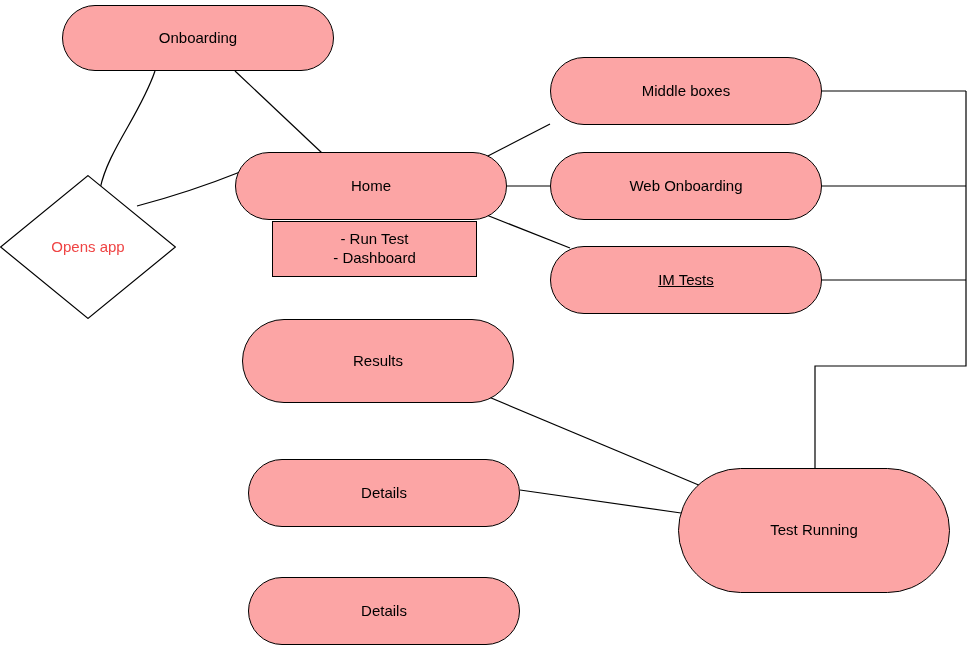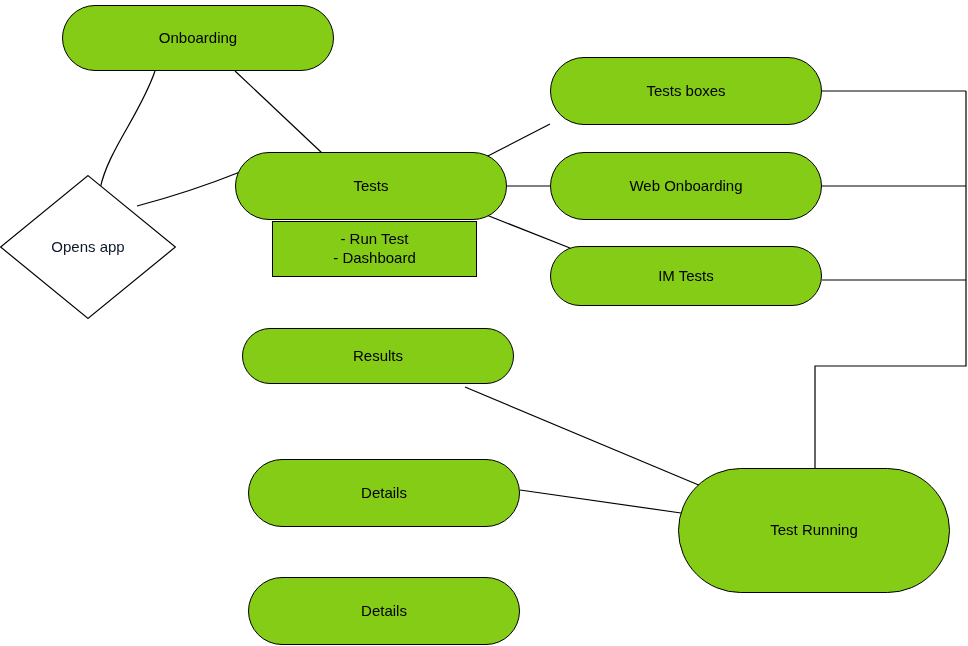--- a/index.html
+++ b/index.html
@@ -24,21 +24,21 @@
     left: 0;
     top: 0;
     width: 968px;
     height: 646px;
     pointer-events: none;
   }
   .node {
     position: absolute;
     box-sizing: border-box;
     border: 1px solid #000000;
-    background: #84cc16;
+    background: #fca5a5;
     display: flex;
     align-items: center;
     justify-content: center;
     color: #000000;
     font-size: 15px;
     line-height: 1.25;
     text-align: center;
     white-space: pre-line;
   }
   .node.rounded {
@@ -55,21 +55,21 @@
     position: absolute;
     left: 0;
     top: 0;
     width: 100%;
     height: 100%;
   }
   .diamond-label {
     position: relative;
     z-index: 2;
     font-size: 15px;
-    color: #0f172a;
+    color: #ef4444;
   }
   .node-label {
     position: relative;
     z-index: 2;
     pointer-events: none;
   }
 </style>
 </head>
 <body>
 
@@ -88,25 +88,25 @@
       <path d="M 966 91 L 966 366 L 815 366 L 815 468" fill="none" stroke="#000000" stroke-width="1.2" stroke-linecap="butt" stroke-linejoin="miter"></path>
       <path d="M 465 387 L 701 486" fill="none" stroke="#000000" stroke-width="1.2" stroke-linecap="butt" stroke-linejoin="miter"></path>
       <path d="M 520 490 L 681 513" fill="none" stroke="#000000" stroke-width="1.2" stroke-linecap="butt" stroke-linejoin="miter"></path>
     </svg>
 
   <div id="nodes">
       <div class="node rounded" style="left: 62px; top: 5px; width: 272px; height: 66px;"><span class="node-label">Onboarding</span></div>
       <div class="node diamond" style="left: 0px; top: 175px; width: 176px; height: 144px;"><svg class="diamond-shape" viewBox="0 0 176 144">
           <polygon points="88,0.6 175.4,72 88,143.4 0.6,72" fill="#ffffff" stroke="#000000" stroke-width="1.2"></polygon>
         </svg><span class="diamond-label">Opens app</span></div>
-      <div class="node rounded" style="left: 235px; top: 152px; width: 272px; height: 68px;"><span class="node-label">Tests</span></div>
+      <div class="node rounded" style="left: 235px; top: 152px; width: 272px; height: 68px;"><span class="node-label">Home</span></div>
       <div class="node rect" style="left: 272px; top: 221px; width: 205px; height: 56px;"><span class="node-label">- Run Test
 - Dashboard</span></div>
-      <div class="node rounded" style="left: 550px; top: 57px; width: 272px; height: 68px;"><span class="node-label">Tests boxes</span></div>
+      <div class="node rounded" style="left: 550px; top: 57px; width: 272px; height: 68px;"><span class="node-label">Middle boxes</span></div>
       <div class="node rounded" style="left: 550px; top: 152px; width: 272px; height: 68px;"><span class="node-label">Web Onboarding</span></div>
-      <div class="node rounded" style="left: 550px; top: 246px; width: 272px; height: 60px;"><span class="node-label">IM Tests</span></div>
-      <div class="node rounded" style="left: 242px; top: 319px; width: 272px; height: 56px; margin-top: 9px;"><span class="node-label">Results</span></div>
+      <div class="node rounded" style="left: 550px; top: 246px; width: 272px; height: 68px; text-decoration: underline;"><span class="node-label">IM Tests</span></div>
+      <div class="node rounded" style="left: 242px; top: 319px; width: 272px; height: 84px;"><span class="node-label">Results</span></div>
       <div class="node rounded" style="left: 248px; top: 451px; width: 272px; height: 68px; margin-top: 8px;"><span class="node-label">Details</span></div>
       <div class="node rounded" style="left: 248px; top: 577px; width: 272px; height: 68px;"><span class="node-label">Details</span></div>
       <div class="node rounded" style="left: 678px; top: 468px; width: 272px; height: 125px;"><span class="node-label">Test Running</span></div>
     </div>
 
 </div>
 
 </body></html>

